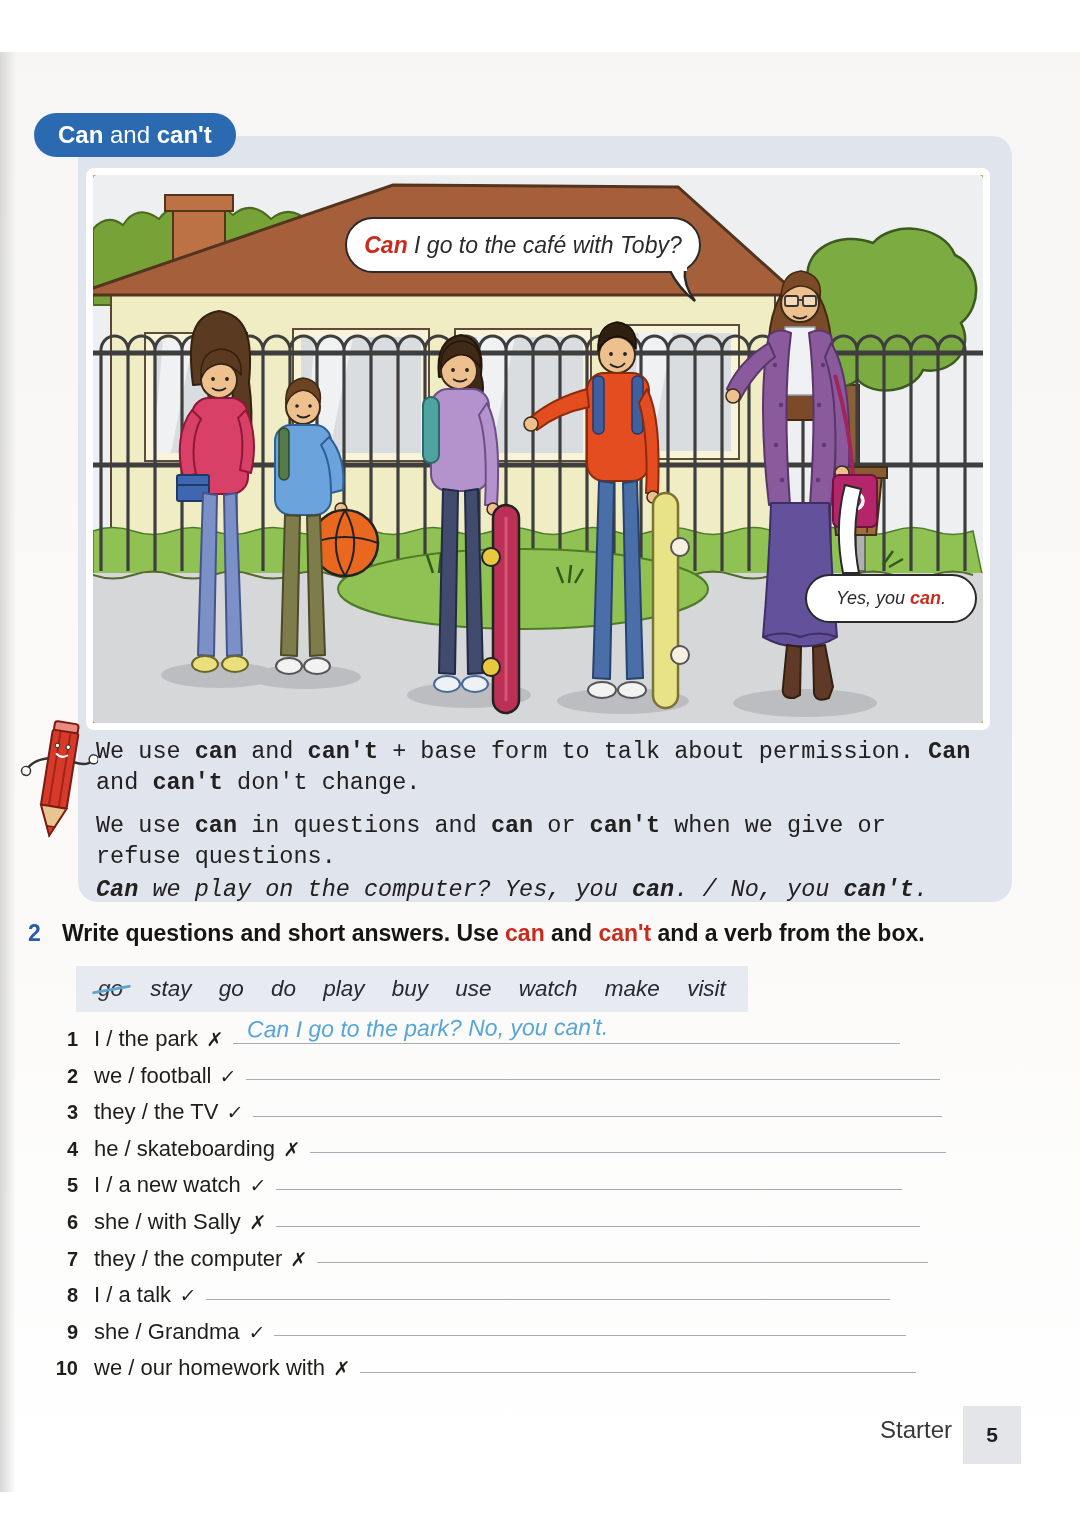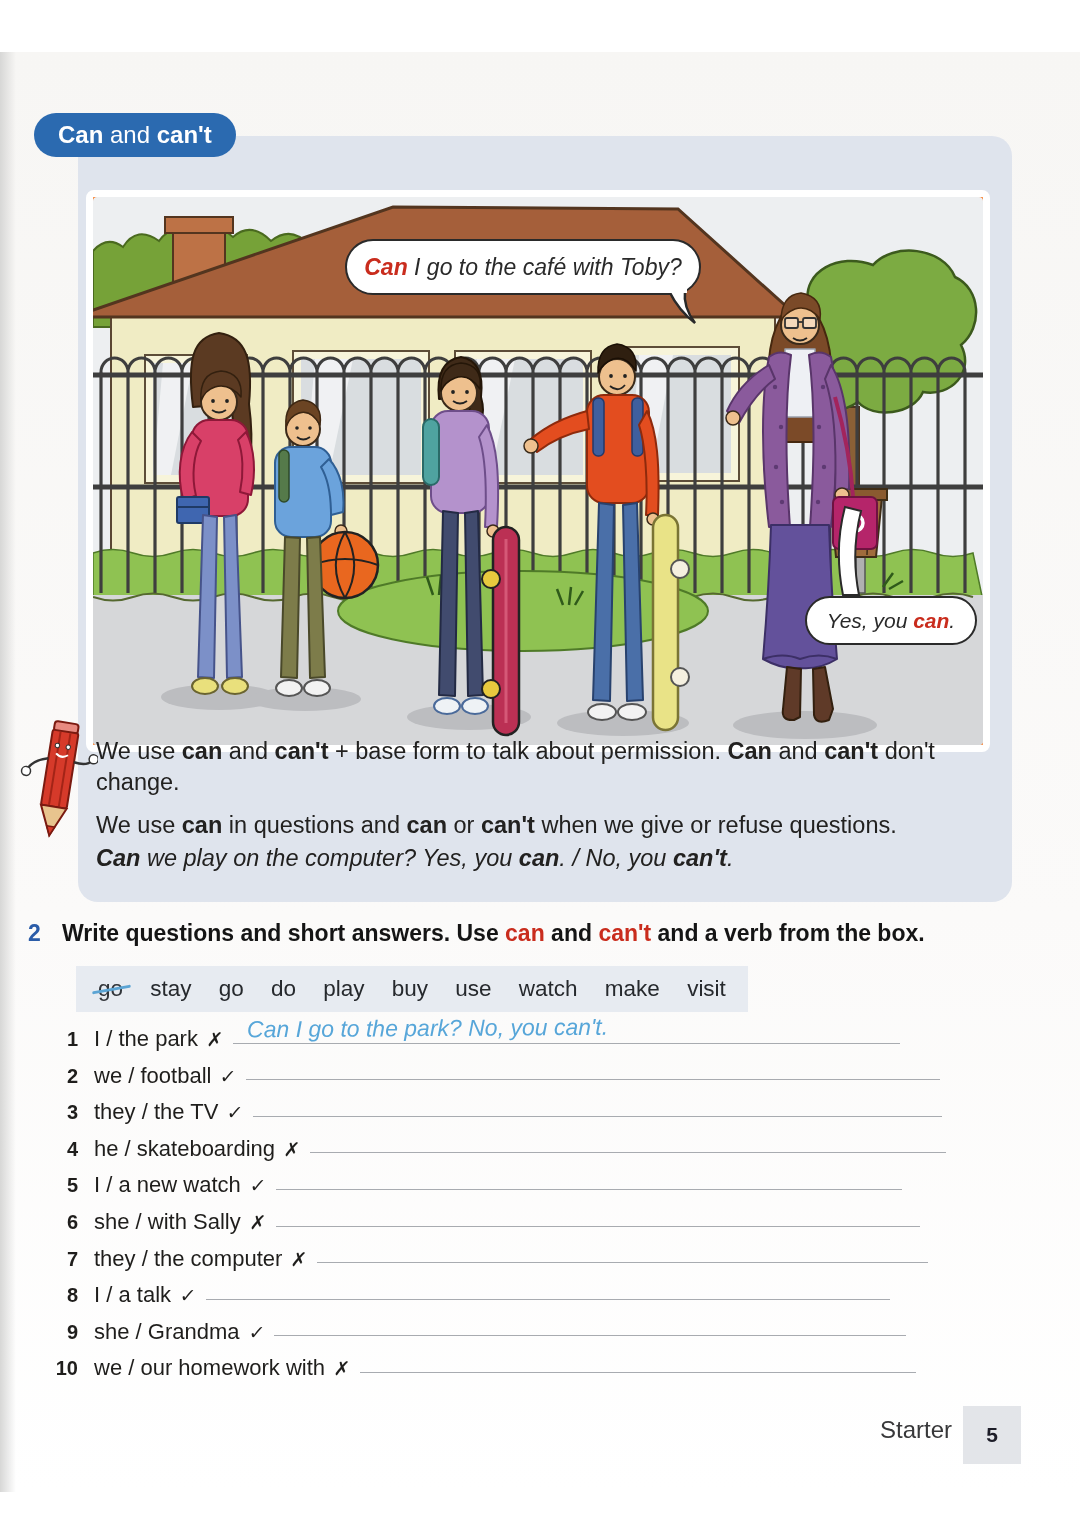--- a/index.html
+++ b/index.html
@@ -21,46 +21,46 @@
     background:#2b6ab0;border-radius:24px;color:#fff;font-size:24px;
     display:flex;align-items:center;white-space:pre;}
   .badge .seg-plain{font-weight:normal;}
 
   
   .panel{position:absolute;left:78px;top:136px;width:934px;height:766px;
     background:#dfe4ed;border-radius:20px;}
 
   
   .illustration{position:absolute;left:86px;top:168px;width:890px;height:548px;
-    background:#f97316;border:7px solid #fff;border-radius:8px;margin-top:22px;}
+    background:#f97316;border:7px solid #fff;border-radius:8px;}
   .illustration svg{display:block;border-radius:4px;}
 
   .bubble{position:absolute;background:#fff;border:2.5px solid #2a2a2a;
     border-radius:28px;font-style:italic;font-size:23px;color:#2a2a2a;
     display:flex;align-items:center;justify-content:center;white-space:pre;z-index:5;}
   .bubble .tailsvg{position:absolute;}
   .bubble1{left:252px;top:42px;width:352px;height:52px;}
-  .bubble2{left:712px;top:399px;width:168px;height:45px;font-size:21px;}
+  .bubble2{left:712px;top:399px;width:168px;height:45px;font-size:18px;}
 
   
   .pencil{position:absolute;left:18px;top:714px;width:80px;height:132px;}
 
   
-  .note{position:absolute;left:96px;top:736px;width:884px;font-size:23.5px;line-height:31px;color:#222120;}
+  .note{position:absolute;left:96px;top:736px;width:884px;font-size:23.5px;line-height:31px;color:#222120;font-family:Liberation Mono, monospace;}
   .note p{margin:0 0 12px 0;}
   .note p.example{font-style:italic;}
 
   
   .ex-title{position:absolute;left:28px;top:920px;width:1010px;display:flex;gap:16px;
     font-size:23px;font-weight:bold;color:#141414;}
   .ex-num{color:#2b5ca8;width:18px;flex:none;}
 
   .word-box{position:absolute;left:76px;top:966px;width:672px;height:46px;
     background:#e7ebf1;display:flex;align-items:center;justify-content:space-between;
-    padding:12px 22px;box-sizing:border-box;font-size:22.5px;color:#26292d;}
+    padding:12px 22px;box-sizing:border-box;font-size:22.5px;color:#26292d;font-style:italic;}
   .struck{position:relative;color:#32353a;}
   .struck::after{content:"";position:absolute;left:-6px;right:-8px;top:48%;height:3px;
     background:#5ba4d4;transform:rotate(-10deg);border-radius:2px;}
 
   .items{position:absolute;left:38px;top:1026px;width:908px;}
   .row{display:flex;align-items:baseline;height:36.6px;font-size:22px;color:#1f1e1c;}
   .row .num{width:40px;text-align:right;padding-right:16px;font-weight:bold;font-size:20px;flex:none;}
   .row .prompt{white-space:pre;}
   .row .mark{font-family:"DejaVu Sans",sans-serif;font-weight:bold;font-size:19px;
     margin:0 10px 0 9px;transform:skewX(-6deg);}

